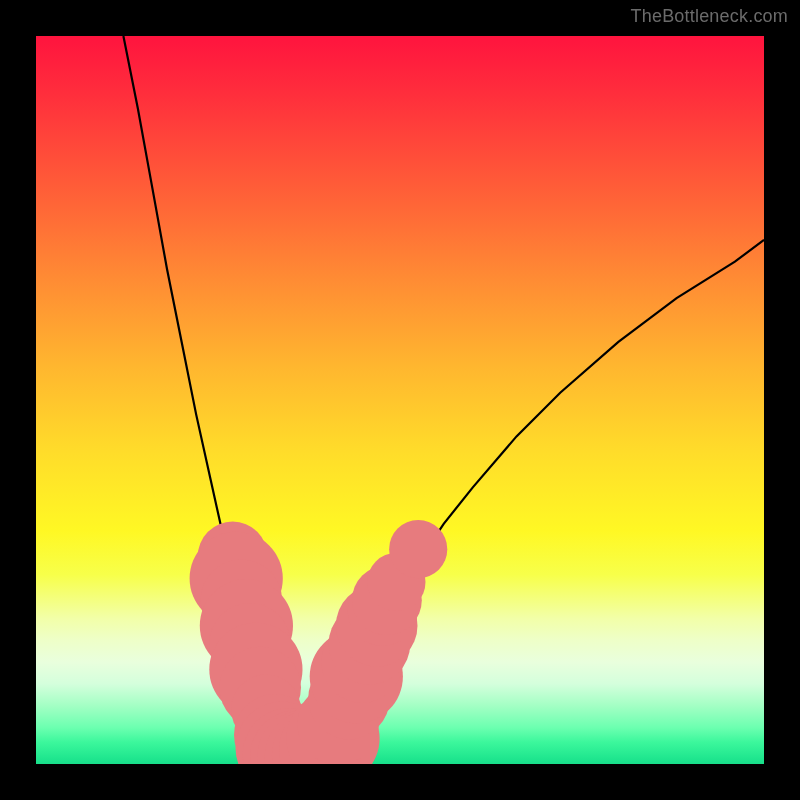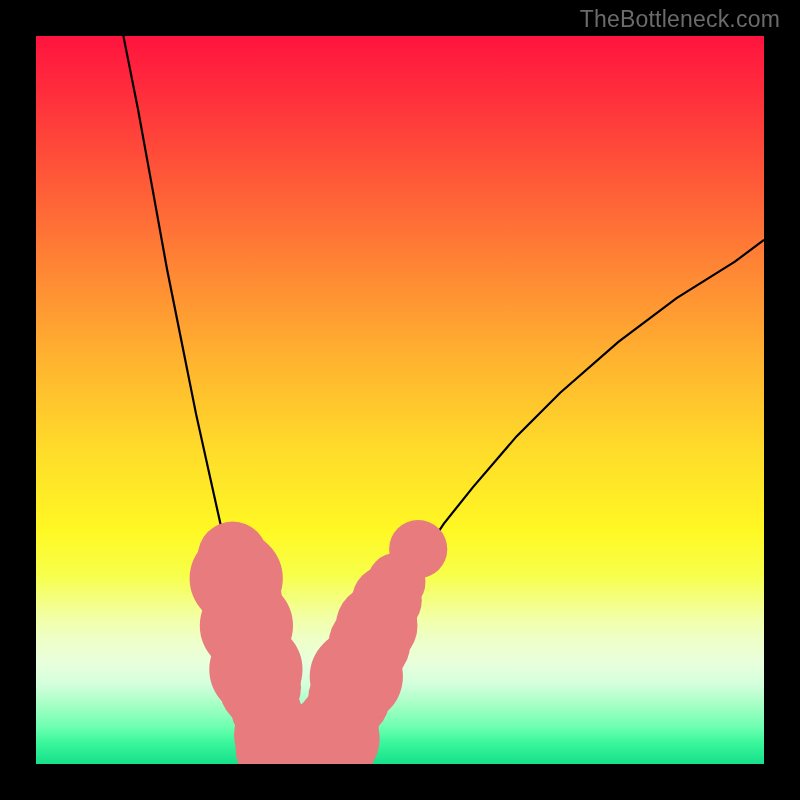--- a/index.html
+++ b/index.html
@@ -50,23 +50,23 @@
       #a3ffc4 92%,
       #6cffb0 95%,
       #3cf79c 97%,
       #22e890 99%,
       #18df8a 100%
     );
   }
   .watermark {
     position: absolute;
     top: 6px;
-    right: 20px;
+    right: 12px;
     color: #6b6b6b;
-    font-size: 23px;
+    font-size: 18px;
     font-weight: 500;
     letter-spacing: 0.2px;
     user-select: none;
   }
   svg.curves {
     position: absolute;
     left: 0;
     top: 0;
     width: 100%;
     height: 100%;

